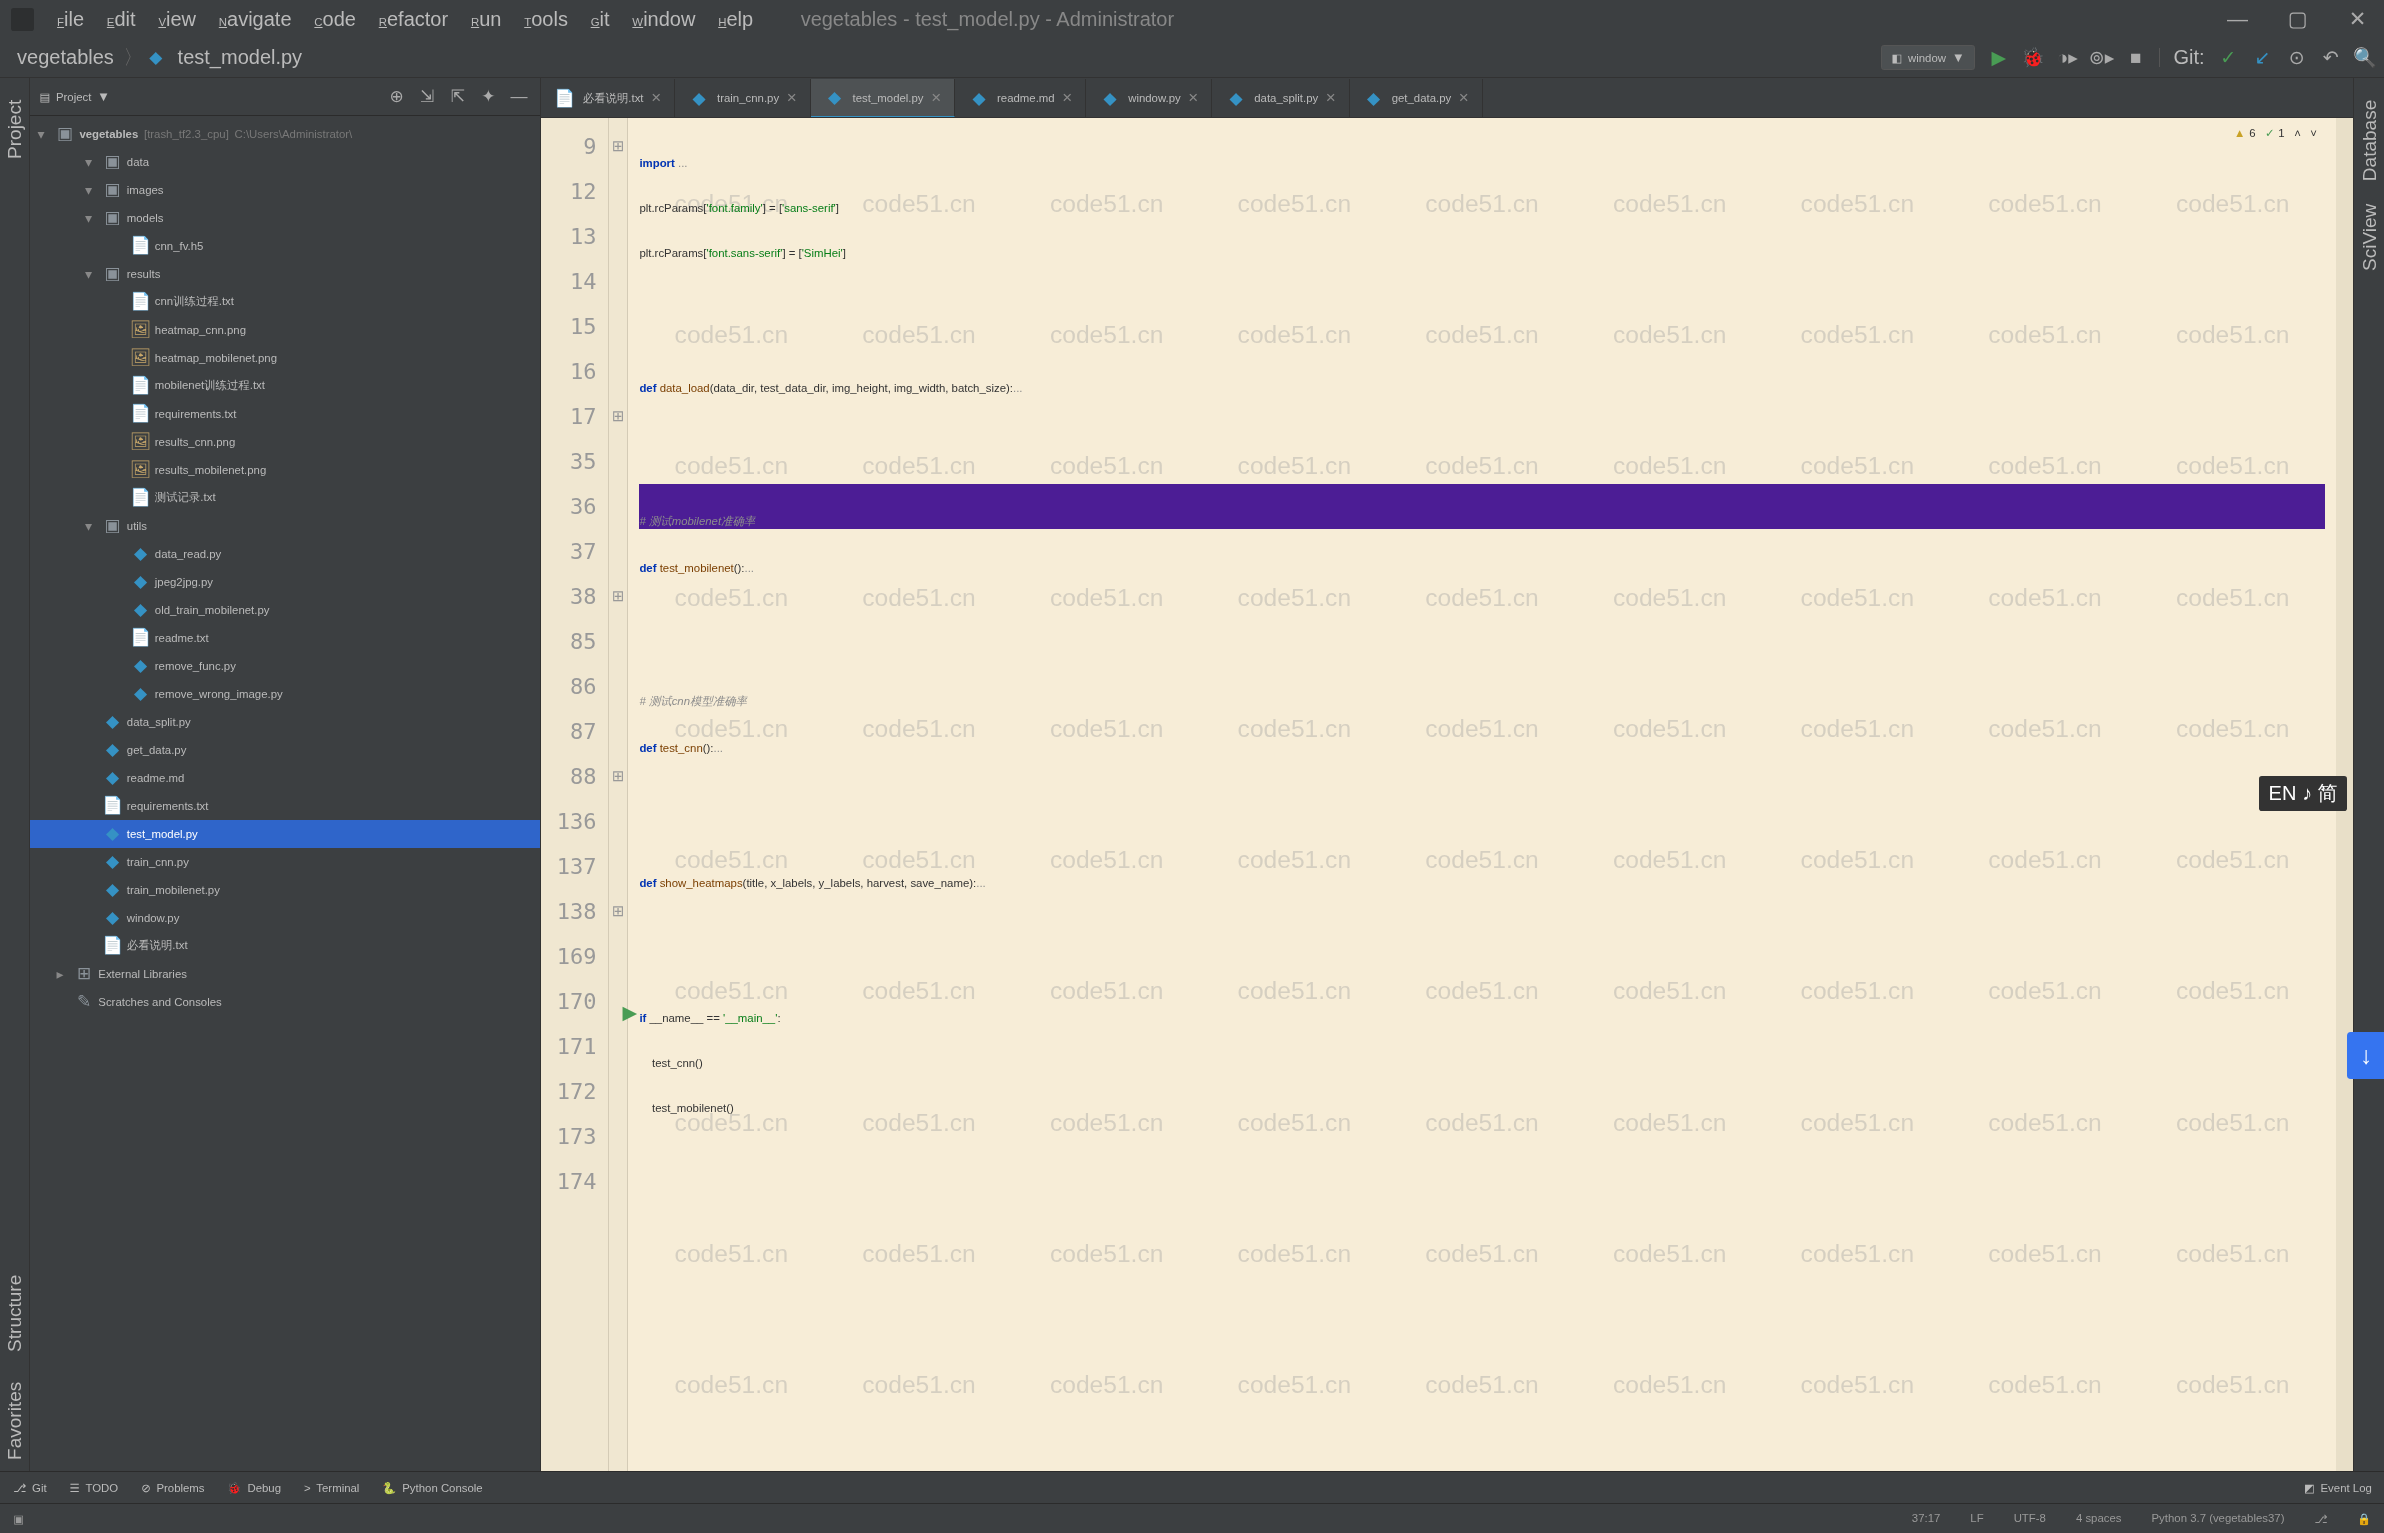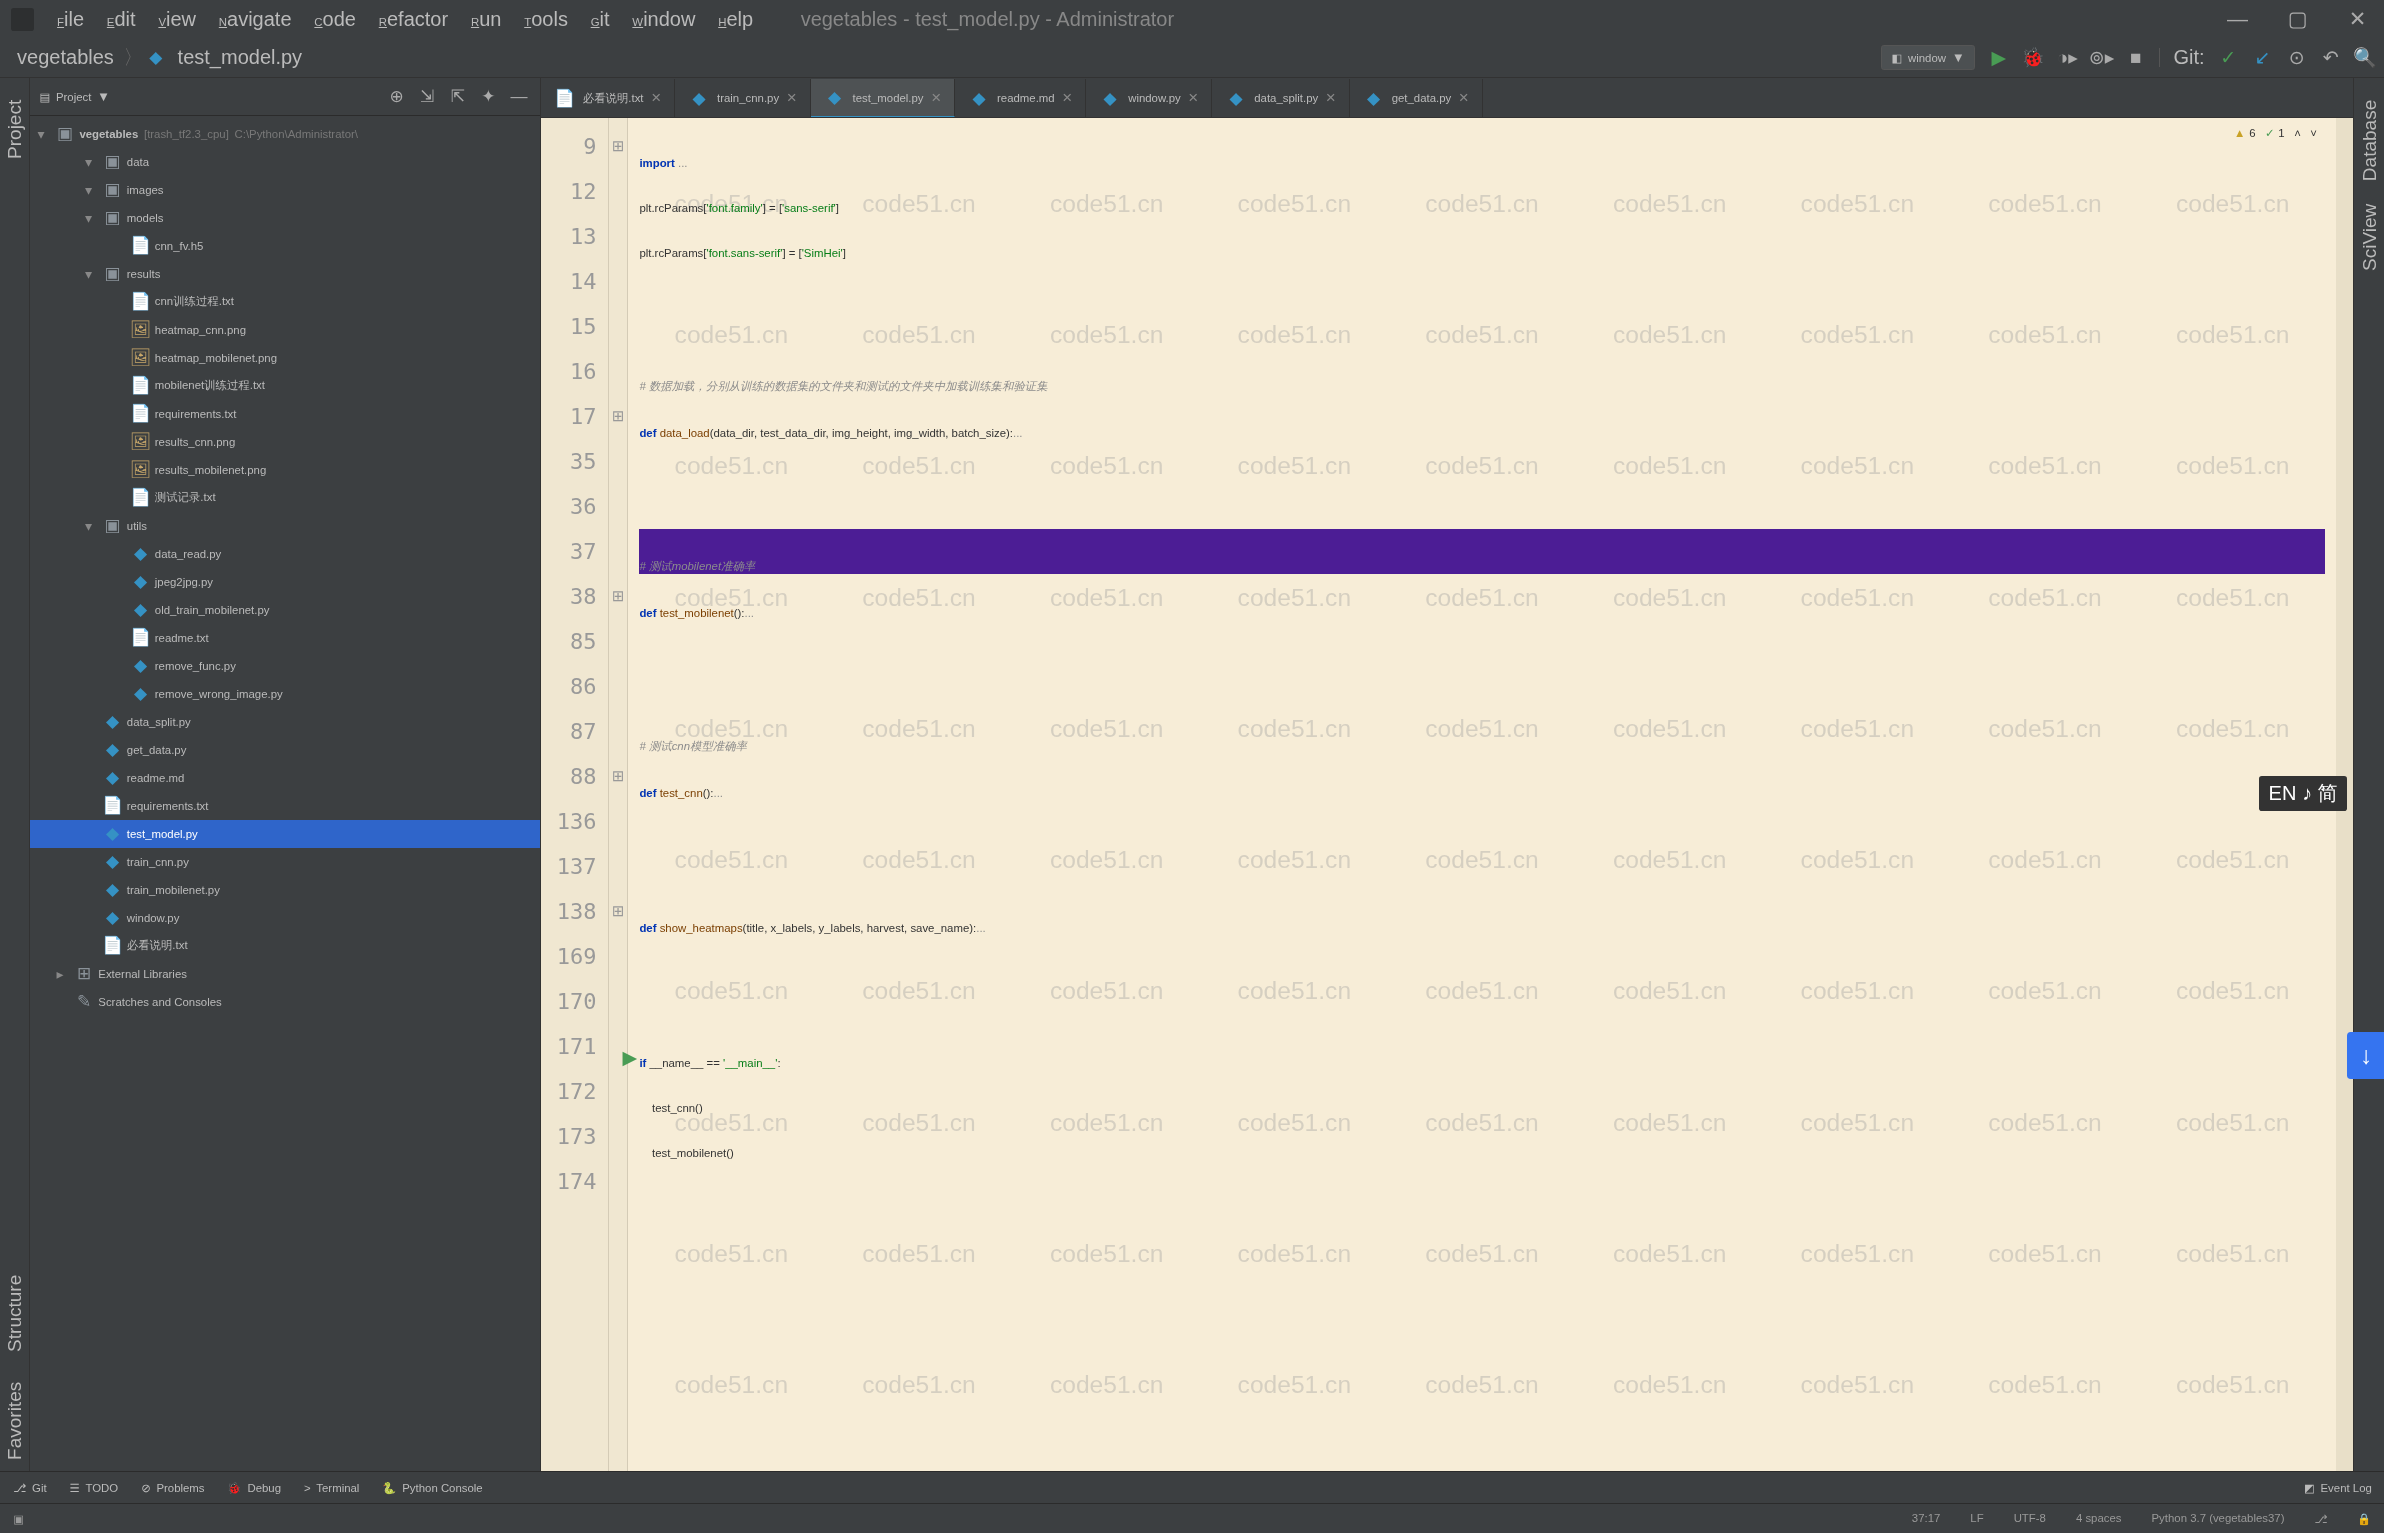--- a/index.html
+++ b/index.html
@@ -151,21 +151,21 @@
       <span class="ico">⇱</span>
       <span class="ico">✦</span>
       <span class="ico">—</span>
     </div>
     <div class="tree">
       <div class="tree-row" style="padding-left:7.6px">
         <span class="arrow">▾</span>
         <span class="ticon folder">▣</span>
         <b>vegetables</b>
         <span class="tree-dim">[trash_tf2.3_cpu]</span>
-        <span class="tree-dim">C:\Python\Administrator\</span>
+        <span class="tree-dim">C:\Users\Administrator\</span>
       </div>
       <div id="tree-body">
           <div class="tree-row" style="padding-left: 55px;">
             <span class="arrow">▾</span>
             <span class="ticon folder">▣</span>
             <span>data</span>
           </div>
           <div class="tree-row" style="padding-left: 55px;">
             <span class="arrow">▾</span>
             <span class="ticon folder">▣</span>
@@ -514,21 +514,20 @@
               <span>1</span>
             </span>
           <span>˄</span>
           <span>˅</span>
         </div>
       <div class="code-line" style="position: relative;"><span class="kw">import</span><span class="op"> </span><span class="fold-dots">...</span></div>
           <div class="code-line" style="position: relative;"><span class="op">plt.rcParams[</span><span class="str">'font.family'</span><span class="op">] = [</span><span class="str">'sans-serif'</span><span class="op">]</span></div>
           <div class="code-line" style="position: relative;"><span class="op">plt.rcParams[</span><span class="str">'font.sans-serif'</span><span class="op">] = [</span><span class="str">'SimHei'</span><span class="op">]</span></div>
           <div class="code-line" style="position: relative;"></div>
           <div class="code-line" style="position: relative;"></div>
-          <div class="code-line" style="position: relative;"><span class="cm"># 数据加载，分别从训练的数据集的文件夹和测试的文件夹中加载训练集和验证集</span></div>
           <div class="code-line" style="position: relative;"><span class="kw">def</span><span class="op"> </span><span class="fn">data_load</span><span class="op">(data_dir, test_data_dir, img_height, img_width, batch_size):</span><span class="fold-dots">...</span></div>
           <div class="code-line" style="position: relative;"></div>
           <div class="code-line" style="position: relative;"></div>
           <div class="code-line hl" style="position: relative;"><span class="cm"># 测试mobilenet准确率</span></div>
           <div class="code-line" style="position: relative;"><span class="kw">def</span><span class="op"> </span><span class="fn">test_mobilenet</span><span class="op">():</span><span class="fold-dots">...</span></div>
           <div class="code-line" style="position: relative;"></div>
           <div class="code-line" style="position: relative;"></div>
           <div class="code-line" style="position: relative;"><span class="cm"># 测试cnn模型准确率</span></div>
           <div class="code-line" style="position: relative;"><span class="kw">def</span><span class="op"> </span><span class="fn">test_cnn</span><span class="op">():</span><span class="fold-dots">...</span></div>
           <div class="code-line" style="position: relative;"></div>

